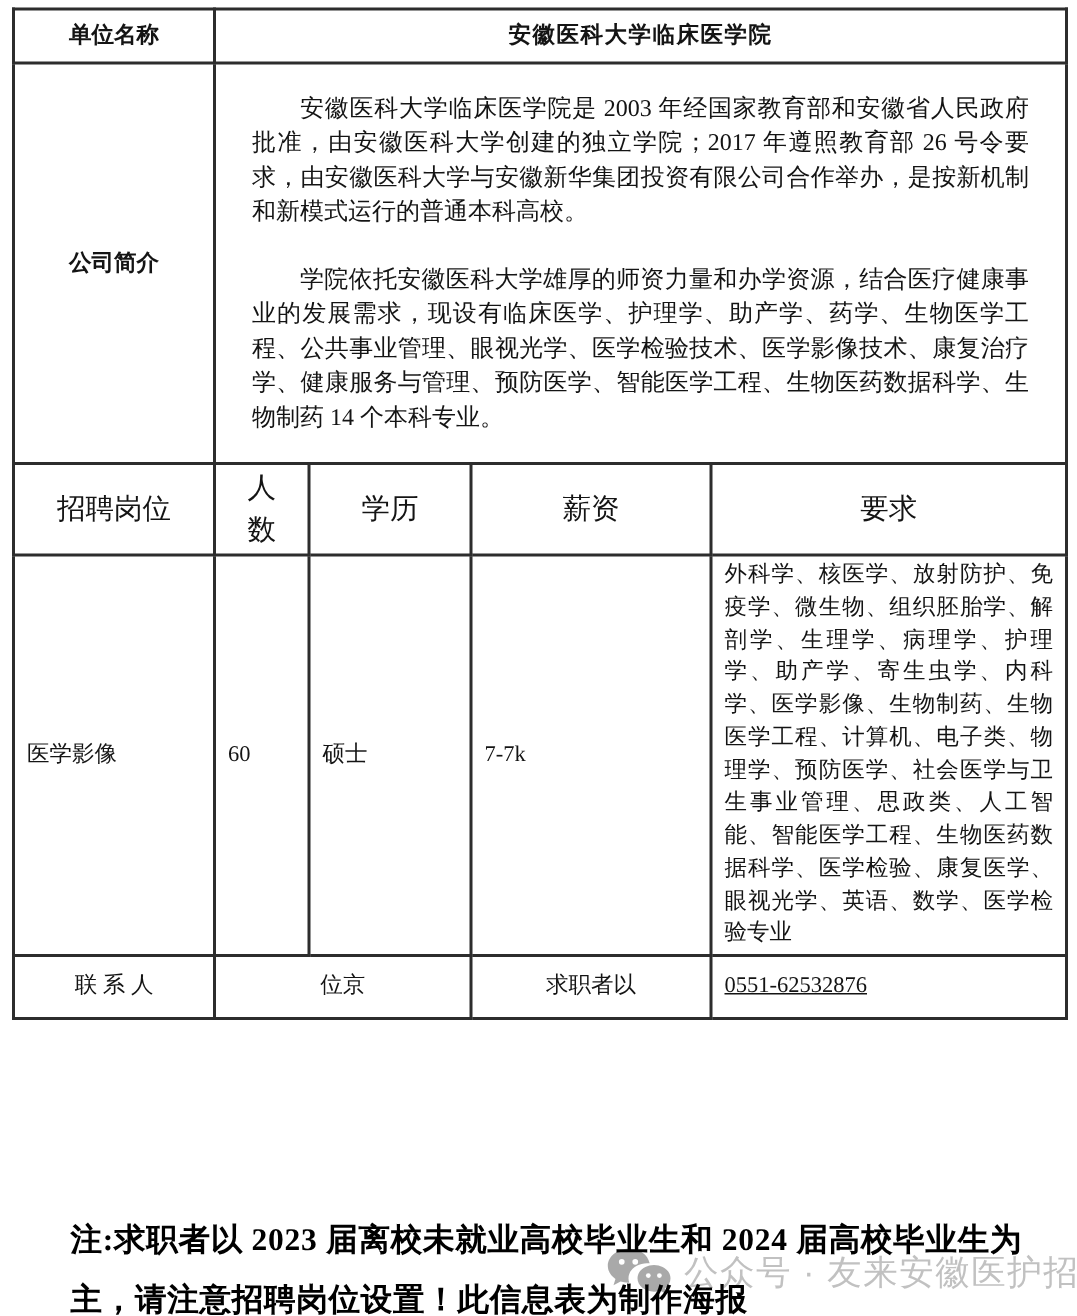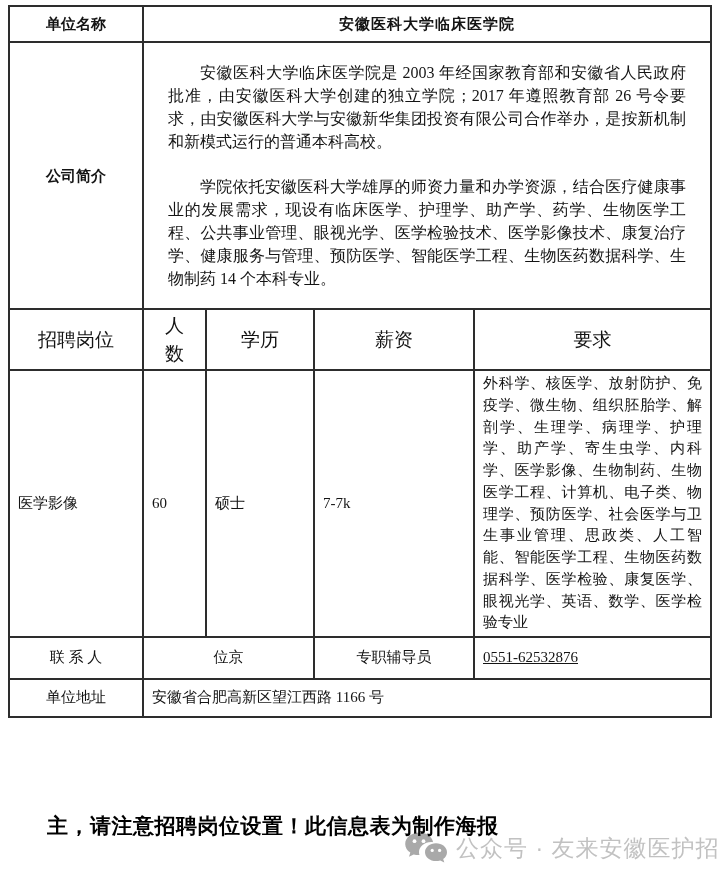--- a/index.html
+++ b/index.html
@@ -137,33 +137,30 @@
       <td>硕士</td>
       <td>7-7k</td>
       <td class="req">外科学、核医学、放射防护、免疫学、微生物、组织胚胎学、解剖学、生理学、病理学、护理学、助产学、寄生虫学、内科学、医学影像、生物制药、生物医学工程、计算机、电子类、物理学、预防医学、社会医学与卫生事业管理、思政类、人工智能、智能医学工程、生物医药数据科学、医学检验、康复医学、眼视光学、英语、数学、医学检验专业</td>
     </tr>
 
 
 
     <tr style="height:42px">
       <td class="big-label">联 系 人</td>
       <td colspan="2" class="contact-name">位京</td>
-      <td class="big-label">专职辅导员</td>
+      <td class="big-label">求职者以</td>
       <td class="phone-value">0551-62532876</td>
     </tr>
 
 
-    <tr style="height:38px">
-      <td class="big-label">单位地址</td>
-      <td colspan="4" class="address-value">安徽省合肥高新区望江西路 1166 号</td>
-    </tr>
   </tbody>
     </table>
 
   <div class="note">
+    <div>注:求职者以 2023 届离校未就业高校毕业生和 2024 届高校毕业生为</div>
     <div>主，请注意招聘岗位设置！此信息表为制作海报</div>
   </div>
 
   <div class="watermark">
     <span style="display:inline-block;line-height:0;">
       <svg width="44" height="34" viewBox="0 0 44 34" xmlns="http://www.w3.org/2000/svg">
         <g fill="#9b9b9b">
           <path d="M15.5 1.5 C7.6 1.5 1.2 6.6 1.2 12.9 c0 3.5 2 6.6 5.1 8.7 l-1.3 4.2 4.7-2.4 c1.8 .5 3.8 .8 5.8 .7 -0.3-.9-.5-1.9-.5-2.9 0-5.6 5.5-10.1 12.3-10.1 .6 0 1.2 0 1.8 .1 C27.9 5.4 22.3 1.5 15.5 1.5 Z"></path>
           <path d="M43 21.2 c0-4.9-4.9-8.9-11-8.9 -6.1 0-11 4-11 8.9 0 4.9 4.9 8.9 11 8.9 1.5 0 2.9-.2 4.2-.6 l4.1 2.1 -1.1-3.6 C41.6 26.4 43 24 43 21.2 Z"></path>
         </g>

